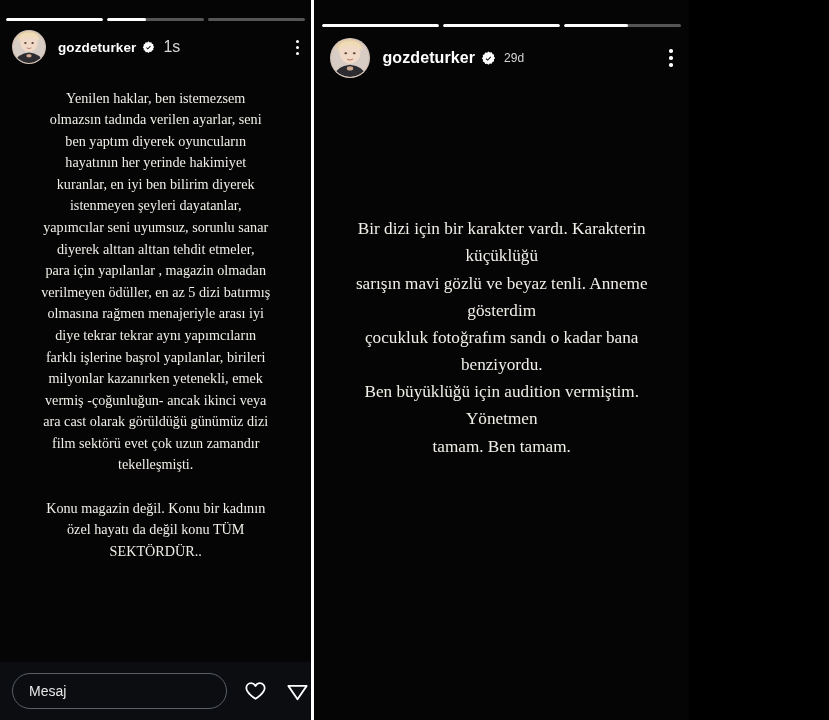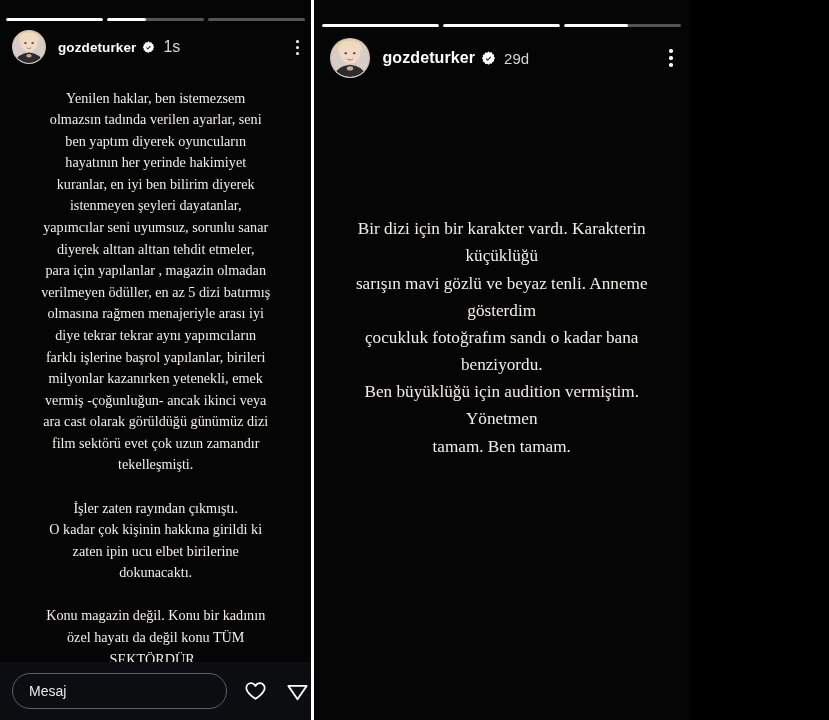--- a/index.html
+++ b/index.html
@@ -92,21 +92,21 @@
     flex:0 0 auto;
     display:inline-flex;
     align-items:center;
   }
   .timestamp {
     color:#d6d6d6;
     margin-left:8px;
     white-space:nowrap;
   }
   .panel-left  .timestamp { font-size:16px; }
-  .panel-right .timestamp { font-size:15px; }
+  .panel-right .timestamp { font-size:12px; }
 
   .menu-dots {
     margin-left:auto;
     display:flex;
     flex-direction:column;
     justify-content:space-between;
     align-items:center;
   }
   .panel-left  .menu-dots { height:15px; }
   .panel-right .menu-dots { height:18px; }
@@ -241,24 +241,20 @@
 para için yapılanlar , magazin olmadan
 verilmeyen ödüller, en az 5 dizi batırmış
 olmasına rağmen menajeriyle arası iyi
 diye tekrar tekrar aynı yapımcıların
 farklı işlerine başrol yapılanlar, birileri
 milyonlar kazanırken yetenekli, emek
 vermiş -çoğunluğun- ancak ikinci veya
 ara cast olarak görüldüğü günümüz dizi
 film sektörü evet çok uzun zamandır
 tekelleşmişti.</p>
-      <p class="story-para">İşler zaten rayından çıkmıştı.
-O kadar çok kişinin hakkına girildi ki
-zaten ipin ucu elbet birilerine
-dokunacaktı.</p>
       <p class="story-para">Konu magazin değil. Konu bir kadının
 özel hayatı da değil konu TÜM
 SEKTÖRDÜR..</p>
       
     </div>
 
     <div class="story-footer">
       <input class="message-input" type="text" placeholder="Mesaj" style="">
       <div class="footer-icon">
         <svg width="25" height="25" viewBox="0 0 24 24" fill="none" stroke="#ffffff" stroke-width="1.7" stroke-linecap="round" stroke-linejoin="round">

